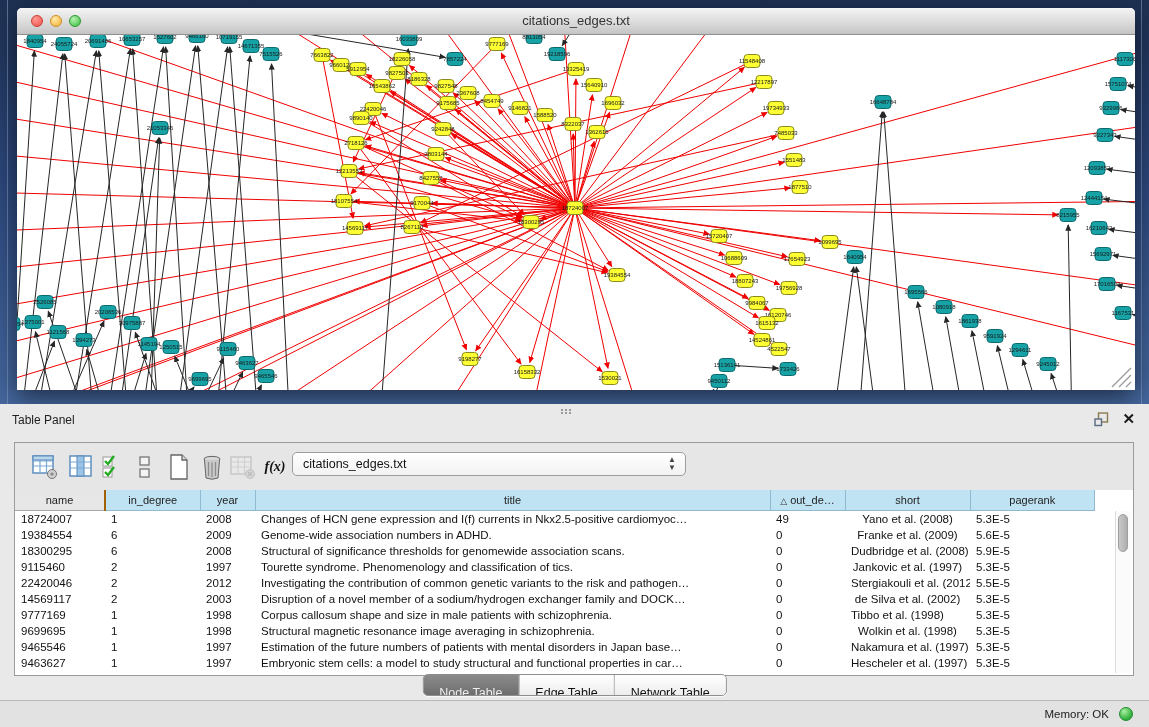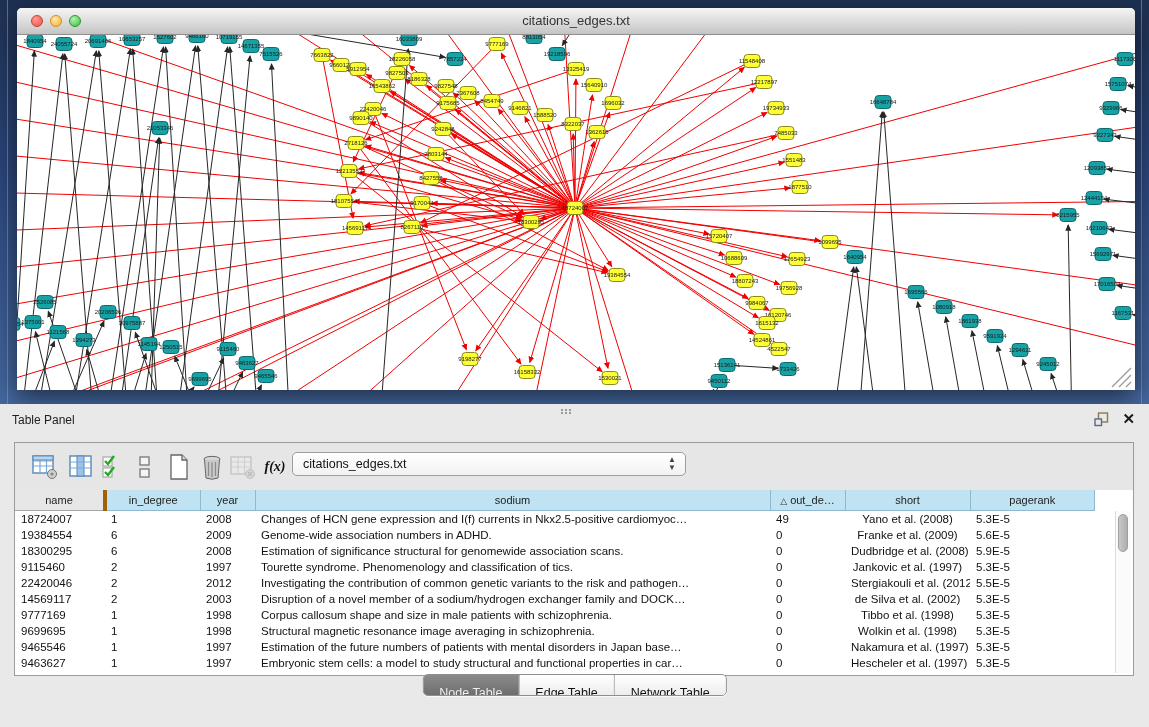--- a/index.html
+++ b/index.html
@@ -49,21 +49,21 @@
     border-radius:5px;background:linear-gradient(#ffffff,#f2f2f2);box-sizing:border-box;cursor:pointer;
     box-shadow:inset 0 1px 0 #fff;}
   .combo .val{position:absolute;left:10px;top:4px;font-size:12.5px;color:#111;}
   .combo .steppers{position:absolute;right:9px;top:3px;font-size:8px;color:#444;line-height:8px;text-align:center;}
 
   
   .tbl-region{position:absolute;left:0;top:47px;right:0;bottom:0;background:#fff;overflow:hidden;}
   table.grid{border-collapse:collapse;table-layout:fixed;width:1080px;}
   table.grid th{height:20px;background:#bfe3f2;border-right:1px solid #8fb9ce;border-bottom:1px solid #8fb9ce;
     font-size:11px;font-weight:normal;color:#222;padding:0 4px;overflow:hidden;white-space:nowrap;}
-  table.grid th.gray{background:#e7e7e7;border-right:4px solid #a16207;border-bottom:1px solid #a8a8a8;}
+  table.grid th.gray{background:#e7e7e7;border-right:2px solid #a16207;border-bottom:1px solid #a8a8a8;}
   table.grid td{height:16px;font-size:11.5px;color:#111;padding:0 6px;overflow:hidden;
     white-space:nowrap;text-overflow:clip;}
   .sort-tri{font-size:9px;margin-right:3px;color:#333;}
   .vscroll{position:absolute;right:2px;top:21px;bottom:2px;width:15px;background:#fbfbfb;
     border-left:1px solid #dcdcdc;}
   .vscroll .thumb{position:absolute;left:2px;top:3px;width:10px;height:38px;border-radius:6px;
     background:linear-gradient(90deg,#c9c9c9,#aeaeae);border:1px solid #9f9f9f;box-sizing:border-box;}
 
   
   .tabs{position:absolute;left:50%;top:270px;transform:translateX(-50%);display:flex;
@@ -554,21 +554,21 @@
           <col style="width:515px">
             <col style="width:75px">
             <col style="width:125px">
             <col>
         </colgroup>
         <thead>
             <tr id="tbl-head">
               <th class="gray">name</th>
               <th>in_degree</th>
               <th>year</th>
-              <th>sodium</th>
+              <th>title</th>
               <th><span class="sort-tri">△</span>out_de…</th>
               <th>short</th>
               <th>pagerank</th>
             </tr>
           </thead>
         <tbody id="tbl-body">
             <tr>
               <td style="text-align: left;">18724007</td>
               <td style="text-align: left;">1</td>
               <td style="text-align: left;">2008</td>
@@ -583,21 +583,21 @@
               <td style="text-align: left;">2009</td>
               <td style="text-align: left;">Genome-wide association numbers in ADHD.</td>
               <td style="text-align: left;">0</td>
               <td style="text-align: center;">Franke et al. (2009)</td>
               <td style="text-align: left;">5.6E-5</td>
             </tr>
             <tr>
               <td style="text-align: left;">18300295</td>
               <td style="text-align: left;">6</td>
               <td style="text-align: left;">2008</td>
-              <td style="text-align: left;">Estimation of significance structural for genomewide association scans.</td>
+              <td style="text-align: left;">Structural of significance thresholds for genomewide association scans.</td>
               <td style="text-align: left;">0</td>
               <td style="text-align: center;">Dudbridge et al. (2008)</td>
               <td style="text-align: left;">5.9E-5</td>
             </tr>
             <tr>
               <td style="text-align: left;">9115460</td>
               <td style="text-align: left;">2</td>
               <td style="text-align: left;">1997</td>
               <td style="text-align: left;">Tourette syndrome. Phenomenology and classification of tics.</td>
               <td style="text-align: left;">0</td>
@@ -621,21 +621,21 @@
               <td style="text-align: left;">0</td>
               <td style="text-align: center;">de Silva et al. (2002)</td>
               <td style="text-align: left;">5.3E-5</td>
             </tr>
             <tr>
               <td style="text-align: left;">9777169</td>
               <td style="text-align: left;">1</td>
               <td style="text-align: left;">1998</td>
               <td style="text-align: left;">Corpus callosum shape and size in male patients with schizophrenia.</td>
               <td style="text-align: left;">0</td>
-              <td style="text-align: center; margin-top: 26px;">Tibbo et al. (1998)</td>
+              <td style="text-align: left; margin-top: 26px;">Tibbo et al. (1998)</td>
               <td style="text-align: left;">5.3E-5</td>
             </tr>
             <tr>
               <td style="text-align: left;">9699695</td>
               <td style="text-align: left;">1</td>
               <td style="text-align: left;">1998</td>
               <td style="text-align: left;">Structural magnetic resonance image averaging in schizophrenia.</td>
               <td style="text-align: left;">0</td>
               <td style="text-align: center;">Wolkin et al. (1998)</td>
               <td style="text-align: left;">5.3E-5</td>
@@ -665,13 +665,17 @@
       </div>
     </div>
   </div>
 
   <div class="tabs">
     <span class="tab active">Node Table</span>
     <span class="tab">Edge Table</span>
     <span class="tab">Network Table</span>
   </div>
 
+  <div class="statusbar">
+    <span class="mem-label">Memory: OK</span>
+    <span class="mem-dot"></span>
+  </div>
 </div>
 
 </body></html>

